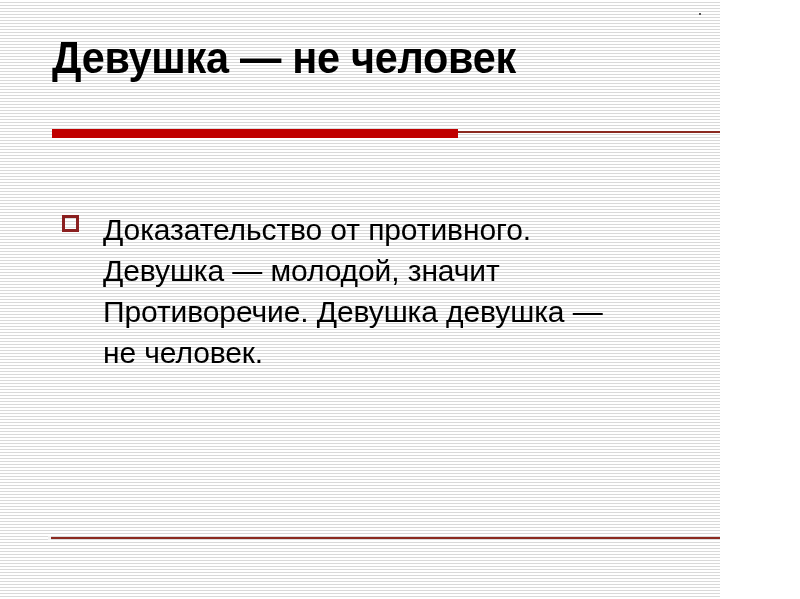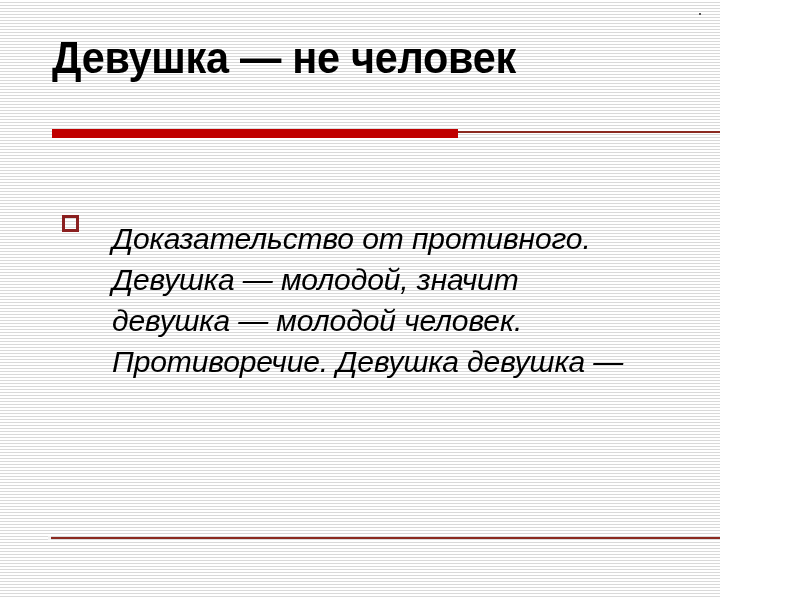--- a/index.html
+++ b/index.html
@@ -94,28 +94,27 @@
     height: 11px;
     margin-top: 10px;
     margin-right: 20px;
     border: 3px solid #8B2020;
     background: transparent;
     box-sizing: content-box;
   }
 
   .body-text {
     flex: 1 1 auto;
-    margin: 13px;
+    margin: 4px;
     font-family: "Liberation Sans", "DejaVu Sans", sans-serif;
     font-size: 30px;
     font-weight: normal;
     line-height: 41px;
     color: #000000;
     letter-spacing: -0.1px;
-    font-style: italic;
   }
   .body-text .line {
     display: block;
     white-space: nowrap;
   }
 
   
   .bottom-rule {
     position: absolute;
     left: 51px;
@@ -146,22 +145,22 @@
     <div class="divider-thin"></div>
     <div class="divider-thick"></div>
   </div>
   <div class="divider-handle"></div>
 
   <div class="body-block">
     <span class="bullet-square"></span>
     <p class="body-text">
       <span class="line">Доказательство от противного.</span>
       <span class="line">Девушка — молодой, значит</span>
-      <span class="line">девушка — молодой человек.</span>
       <span class="line">Противоречие. Девушка девушка —</span>
+      <span class="line">не человек.</span>
     </p>
   </div>
 
   <div class="bottom-rule-cap-left"></div>
   <div class="bottom-rule"></div>
   <div class="bottom-rule-cap-right"></div>
 
 </div>
 
 </body></html>

